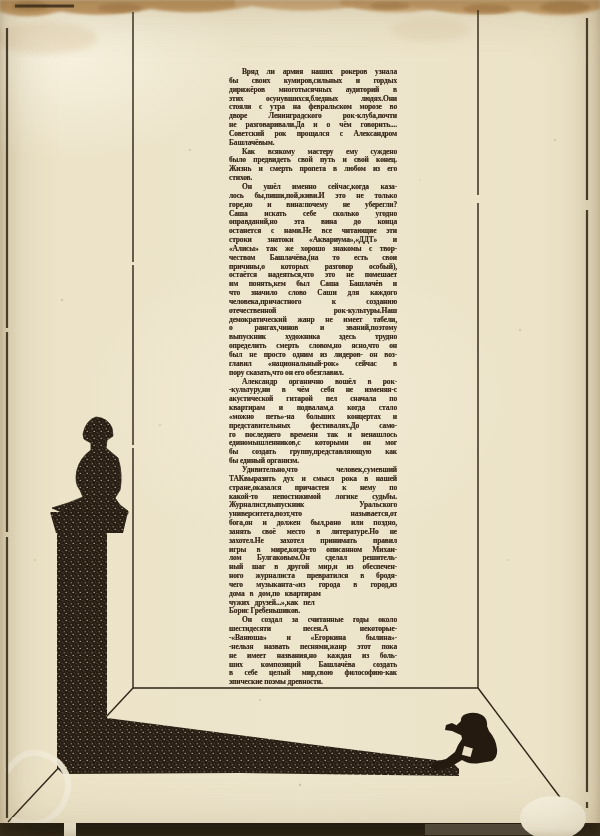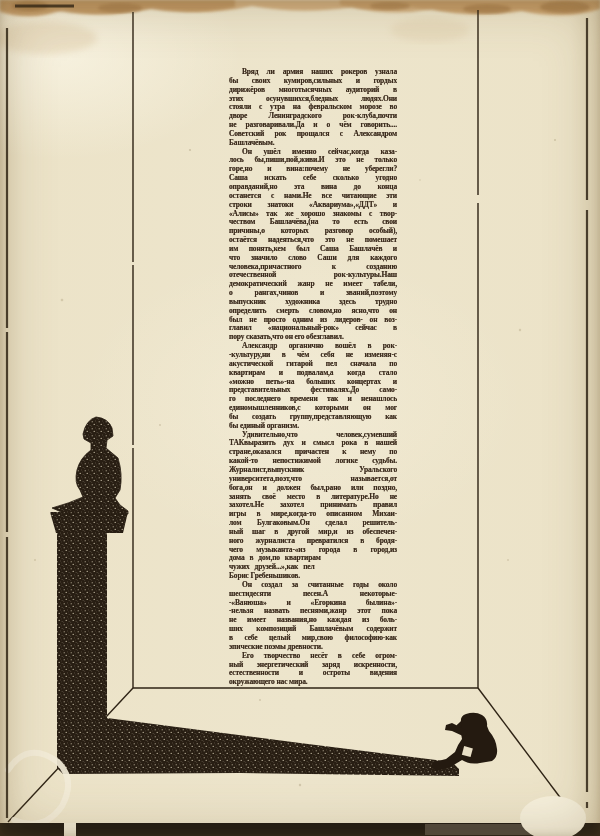--- a/index.html
+++ b/index.html
@@ -131,20 +131,26 @@
         <div class="line j">бы своих кумиров,сильных и гордых</div>
         <div class="line j">дирижёров многотысячных аудиторий в</div>
         <div class="line j">этих осунувшихся,бледных людях.Они</div>
         <div class="line j">стояли с утра на февральском морозе во</div>
         <div class="line j">дворе Ленинградского рок-клуба,почти</div>
         <div class="line j">не разговаривали.Да и о чём говорить....</div>
         <div class="line j">Советский рок прощался с Александром</div>
         <div class="line">Башлачёвым.</div>
       </div>
       <div class="para">
+        <div class="line first j">Как всякому мастеру ему суждено</div>
+        <div class="line j">было предвидеть свой путь и свой конец.</div>
+        <div class="line j">Жизнь и смерть пропета в любом из его</div>
+        <div class="line">стихов.</div>
+      </div>
+      <div class="para">
         <div class="line first j">Он ушёл именно сейчас,когда каза-</div>
         <div class="line j">лось бы,пиши,пой,живи.И это не только</div>
         <div class="line j">горе,но и вина:почему не уберегли?</div>
         <div class="line j">Саша искать себе сколько угодно</div>
         <div class="line j">оправданий,но эта вина до конца</div>
         <div class="line j">останется с нами.Не все читающие эти</div>
         <div class="line j">строки знатоки «Аквариума»,«ДДТ» и</div>
         <div class="line j">«Алисы» так же хорошо знакомы с твор-</div>
         <div class="line j">чеством Башлачёва,(на то есть свои</div>
         <div class="line j">причины,о которых разговор особый),</div>
@@ -191,25 +197,19 @@
         <div class="line r">дома в дом,по квартирам</div>
         <div class="line r">чужих друзей...»,как пел</div>
         <div class="line">Борис Гребеньшиков.</div>
       </div>
       <div class="para">
         <div class="line first j">Он создал за считанные годы около</div>
         <div class="line j">шестидесяти песен.А некоторые-</div>
         <div class="line j">-«Ванюша» и «Егоркина былина»-</div>
         <div class="line j">-нельзя назвать песнями,жанр этот пока</div>
         <div class="line j">не имеет названия,но каждая из боль-</div>
-        <div class="line j">ших композиций Башлачёвым содержит</div>
+        <div class="line j">ших композиций Башлачёва создать</div>
         <div class="line j">в себе целый мир,свою философию-как</div>
         <div class="line">эпические поэмы древности.</div>
       </div>
-      <div class="para">
-        <div class="line first j">Его творчество несёт в себе огром-</div>
-        <div class="line j">ный энергетический заряд искренности,</div>
-        <div class="line j">естественности и остроты видения</div>
-        <div class="line">окружающего нас мира.</div>
-      </div>
     </div>
 
 </div>
 
 </body></html>

